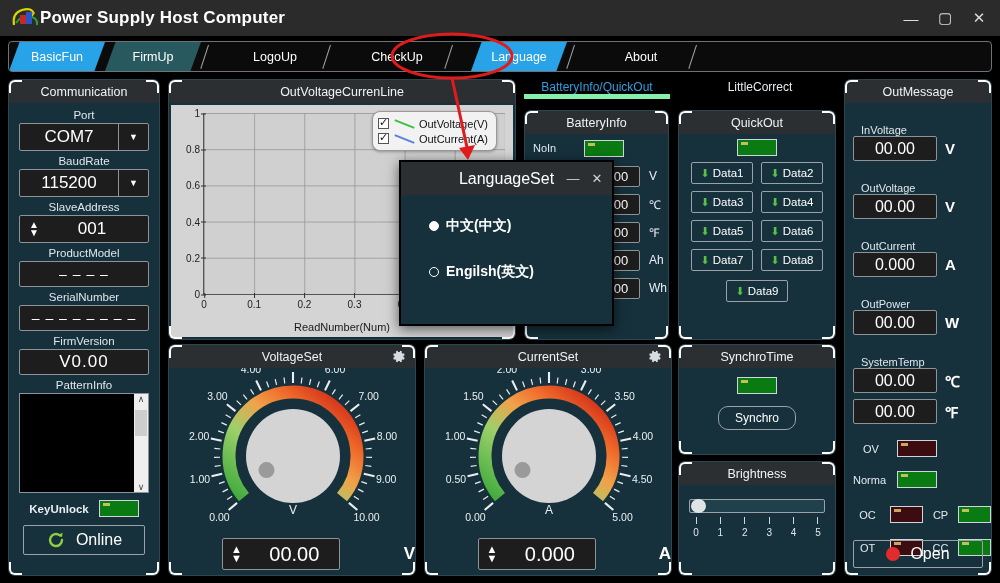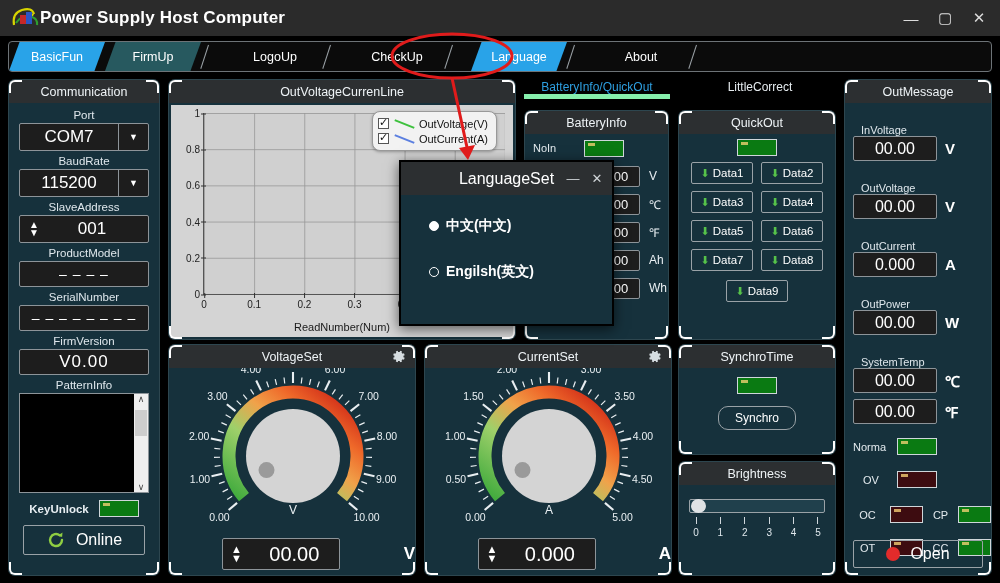--- a/index.html
+++ b/index.html
@@ -766,27 +766,27 @@
   <div class="om-lbl">SystemTemp</div>
   <div class="om-row">
     <span class="om-box">00.00</span>
     <span class="om-unit">℃</span>
   </div>
   <div class="om-row" style="margin-top:6px">
     <span class="om-box">00.00</span>
     <span class="om-unit">℉</span>
   </div>
 
+  <div class="st-row" style="margin-top:16px">
+    <span class="st-lbl" style="text-align:center">OV</span>
+    <span class="led red"></span>
+  </div>
   <div class="st-row" style="margin-top:14px">
     <span class="st-lbl">Norma</span>
     <span class="led green"></span>
-  </div>
-  <div class="st-row" style="margin-top:16px">
-    <span class="st-lbl" style="text-align:center">OV</span>
-    <span class="led red"></span>
   </div>
   <div class="st-row" style="margin-top:18px">
     <span class="st-lbl" style="text-align:center">OC</span>
     <span class="led red"></span>
     <span class="st-lbl" style="width:24px;text-align:center">CP</span>
     <span class="led green"></span>
   </div>
   <div class="st-row" style="margin-top:16px">
     <span class="st-lbl" style="text-align:center">OT</span>
     <span class="led red"></span>

